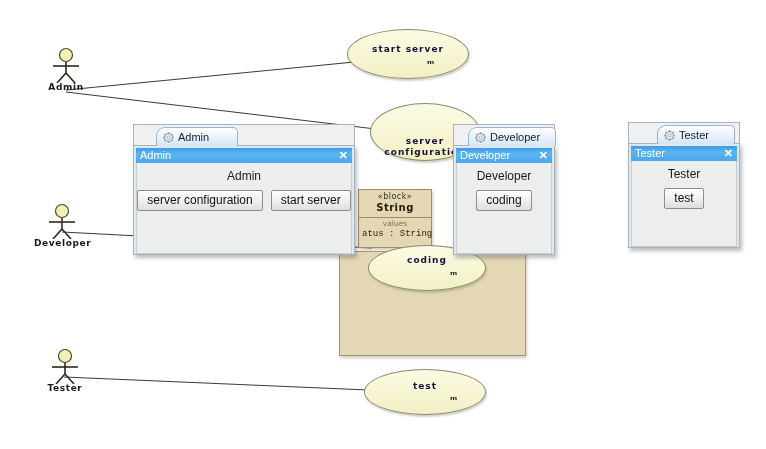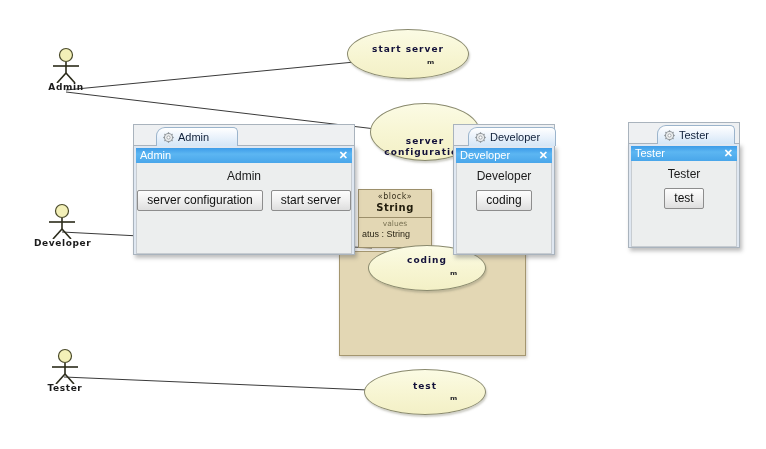--- a/index.html
+++ b/index.html
@@ -109,21 +109,21 @@
   }
   .block-compartment-title {
     text-align: center;
     font-family: "DejaVu Sans", sans-serif;
     font-size: 7.5px;
     color: #7d7556;
     line-height: 9px;
     padding-top: 1px;
   }
   .block-prop {
-    font-family: Liberation Sans, sans-serif;
+    font-family: Liberation Mono, monospace;
     font-size: 9px;
     color: #2a2516;
     padding: 0 0 0 3px;
     line-height: 12px;
     white-space: nowrap;
   }
   .plain-rect {
     position: absolute;
     border: 1px solid #a4966f;
     background: #e3d7b4;

